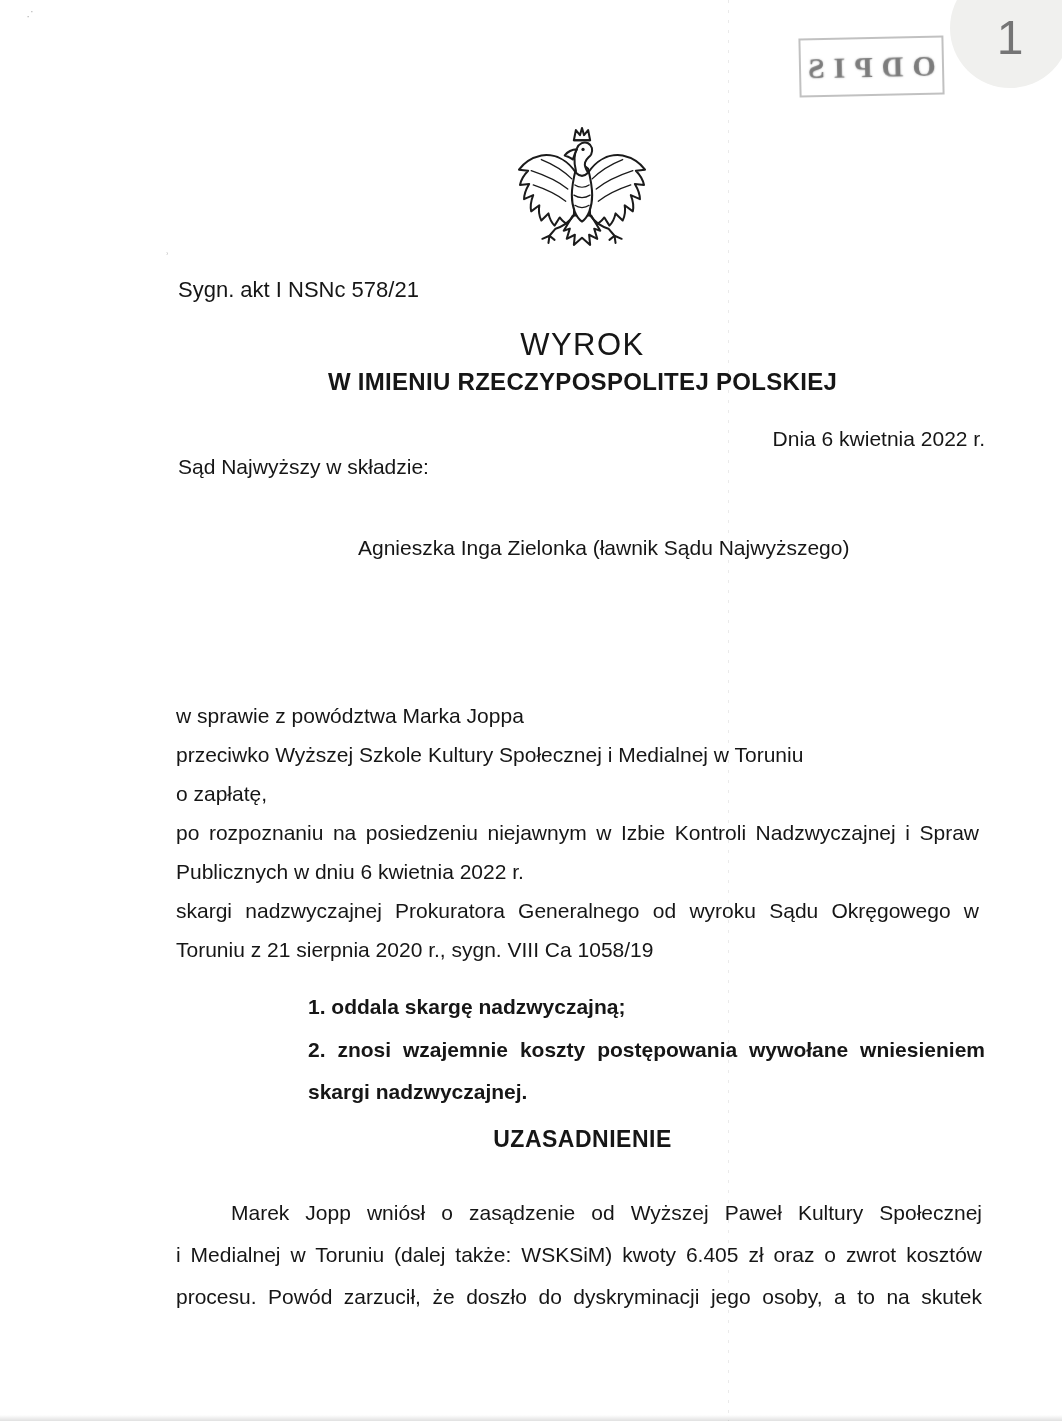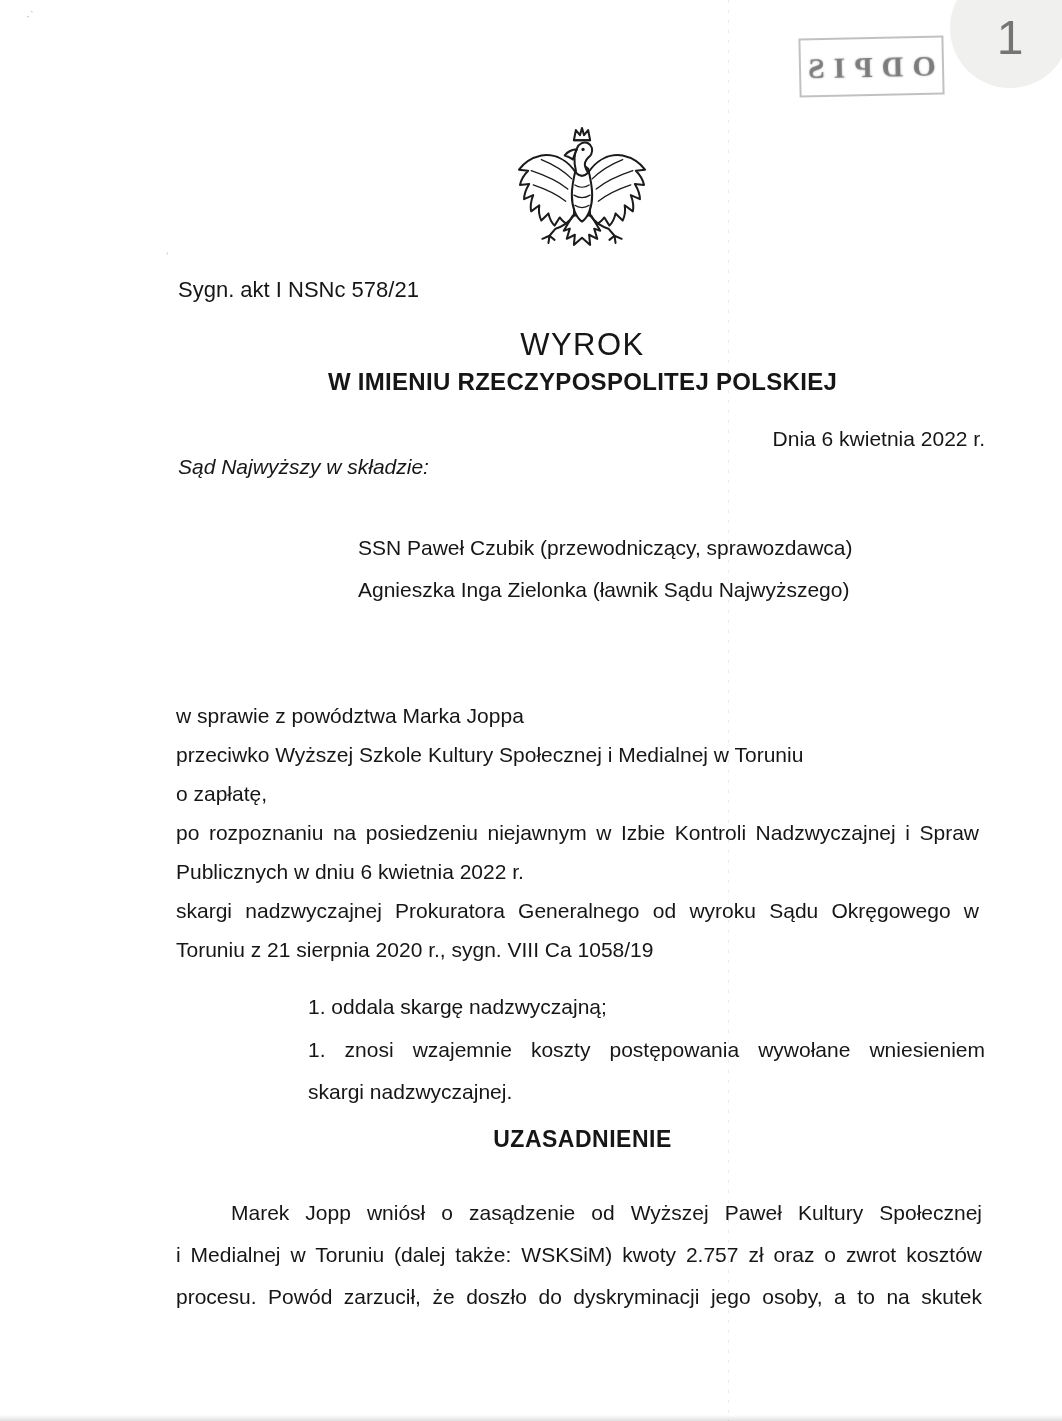--- a/index.html
+++ b/index.html
@@ -47,28 +47,28 @@
   .page-badge span{
     font-size:48px;color:#757575;line-height:1;margin-bottom:26px;
   }
   .emblem{position:absolute;left:507px;top:126px;width:150px;height:124px;}
   
   .sygn{position:absolute;left:178px;top:277px;font-size:22px;}
   .centerband{position:absolute;left:180px;width:805px;text-align:center;}
   .title{top:327px;font-size:31px;font-weight:normal;letter-spacing:1.5px;}
   .subtitle{top:368px;font-size:24px;font-weight:bold;letter-spacing:.3px;}
   .date{position:absolute;right:77px;top:427px;font-size:21px;}
-  .panel-intro{position:absolute;left:178px;top:455px;font-size:21px;font-style:italic;}
+  .panel-intro{position:absolute;left:178px;top:455px;font-size:21px;}
   .judges{position:absolute;left:358px;top:527px;width:640px;font-size:21px;}
   .judges div{line-height:42px;height:42px;white-space:nowrap;}
   .case{position:absolute;left:176px;top:696px;width:803px;font-size:21px;}
   .case div{line-height:39px;height:39px;}
   .jline{text-align:justify;text-align-last:justify;}
   .ruling{position:absolute;left:308px;top:986px;width:677px;
-          font-size:21px;font-weight:normal;}
+          font-size:21px;font-weight:bold;}
   .ruling div{line-height:42.5px;height:42.5px;}
   .uzas-heading{top:1126px;font-size:23px;font-weight:bold;letter-spacing:.5px;}
   .para{position:absolute;left:176px;top:1192px;width:806px;font-size:21px;}
   .para div{line-height:42px;height:42px;}
   .para .indent{text-indent:55px;}
 </style>
 </head>
 <body>
 
 <div class="page">
@@ -117,42 +117,41 @@
 
   <div class="sygn">Sygn. akt I NSNc 578/21</div>
 
   <div class="centerband title">WYROK</div>
   <div class="centerband subtitle">W IMIENIU RZECZYPOSPOLITEJ POLSKIEJ</div>
 
   <div class="date">Dnia 6 kwietnia 2022 r.</div>
   <div class="panel-intro">Sąd Najwyższy w składzie:</div>
 
   <div class="judges">
-    <div>SSN Paweł Czubik (przewodniczący, sprawozdawca)</div>
     <div>Agnieszka Inga Zielonka (ławnik Sądu Najwyższego)</div>
   </div>
 
   <div class="case">
     <div>w sprawie z powództwa Marka Joppa</div>
     <div>przeciwko Wyższej Szkole Kultury Społecznej i Medialnej w Toruniu</div>
     <div>o zapłatę,</div>
     <div class="jline">po rozpoznaniu na posiedzeniu niejawnym w Izbie Kontroli Nadzwyczajnej i Spraw</div>
     <div>Publicznych w dniu 6 kwietnia 2022 r.</div>
     <div class="jline">skargi nadzwyczajnej Prokuratora Generalnego od wyroku Sądu Okręgowego w</div>
     <div>Toruniu z 21 sierpnia 2020 r., sygn. VIII Ca 1058/19</div>
   </div>
 
   <div class="ruling">
     <div>1. oddala skargę nadzwyczajną;</div>
-    <div class="jline">1. znosi wzajemnie koszty postępowania wywołane wniesieniem</div>
+    <div class="jline">2. znosi wzajemnie koszty postępowania wywołane wniesieniem</div>
     <div>skargi nadzwyczajnej.</div>
   </div>
 
   <div class="centerband uzas-heading">UZASADNIENIE</div>
 
   <div class="para">
     <div class="jline indent">Marek Jopp wniósł o zasądzenie od Wyższej Paweł Kultury Społecznej</div>
-    <div class="jline">i Medialnej w Toruniu (dalej także: WSKSiM) kwoty 2.757 zł oraz o zwrot kosztów</div>
+    <div class="jline">i Medialnej w Toruniu (dalej także: WSKSiM) kwoty 6.405 zł oraz o zwrot kosztów</div>
     <div class="jline">procesu. Powód zarzucił, że doszło do dyskryminacji jego osoby, a to na skutek</div>
   </div>
 
   <div class="bottom-edge"></div>
 </div>
 
 </body></html>

